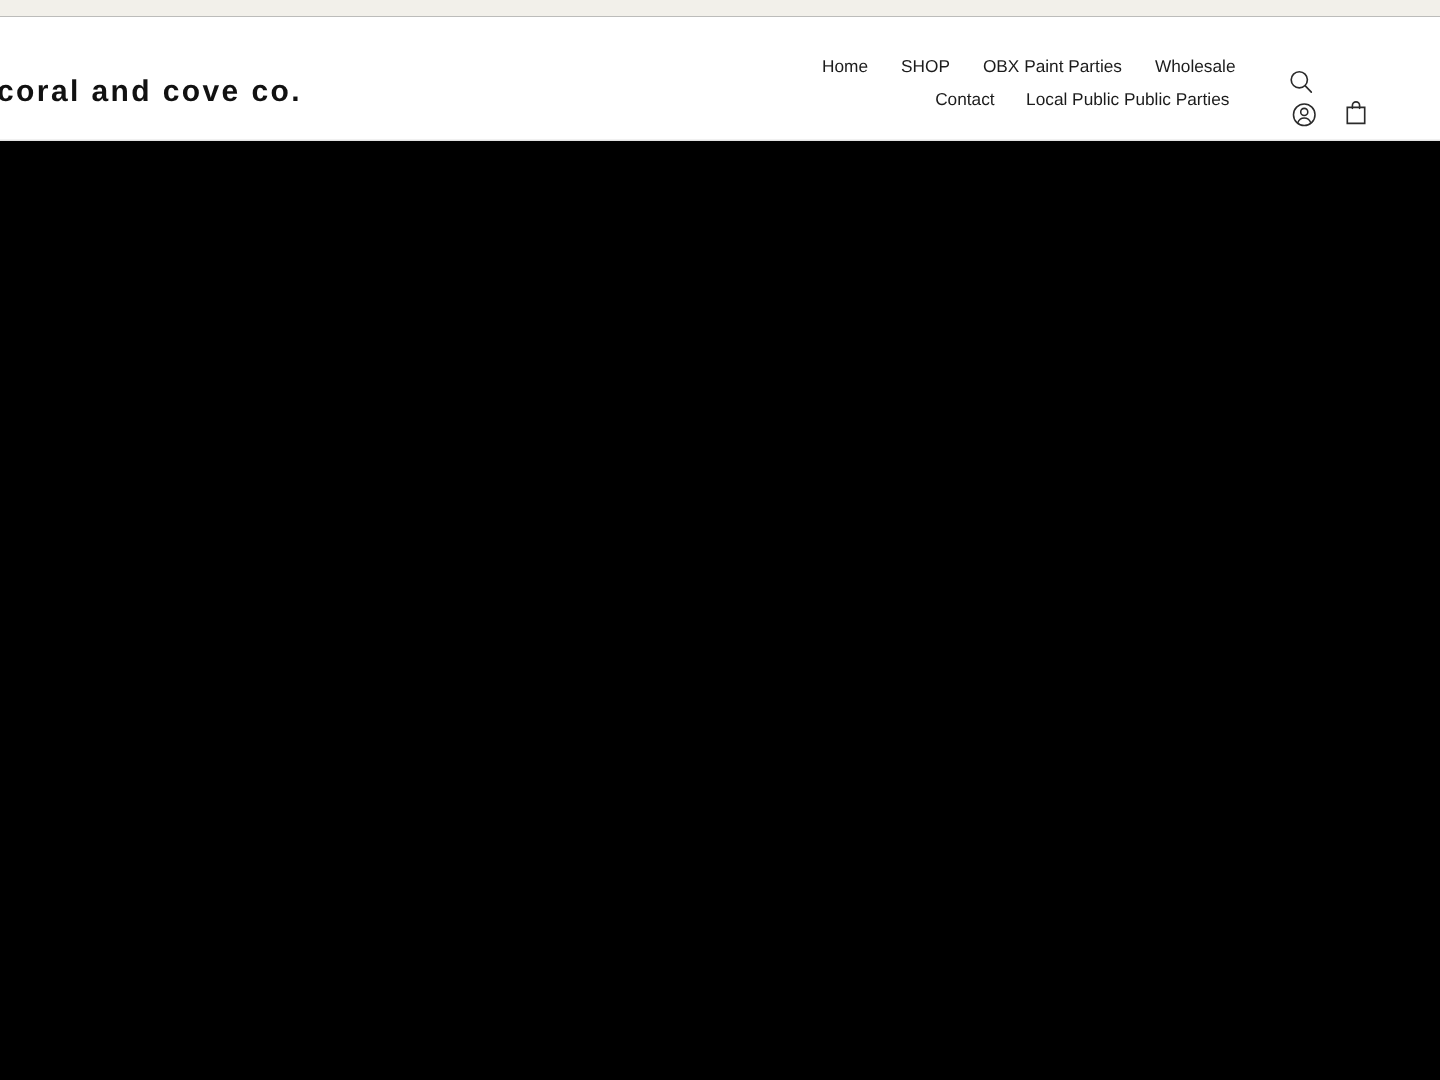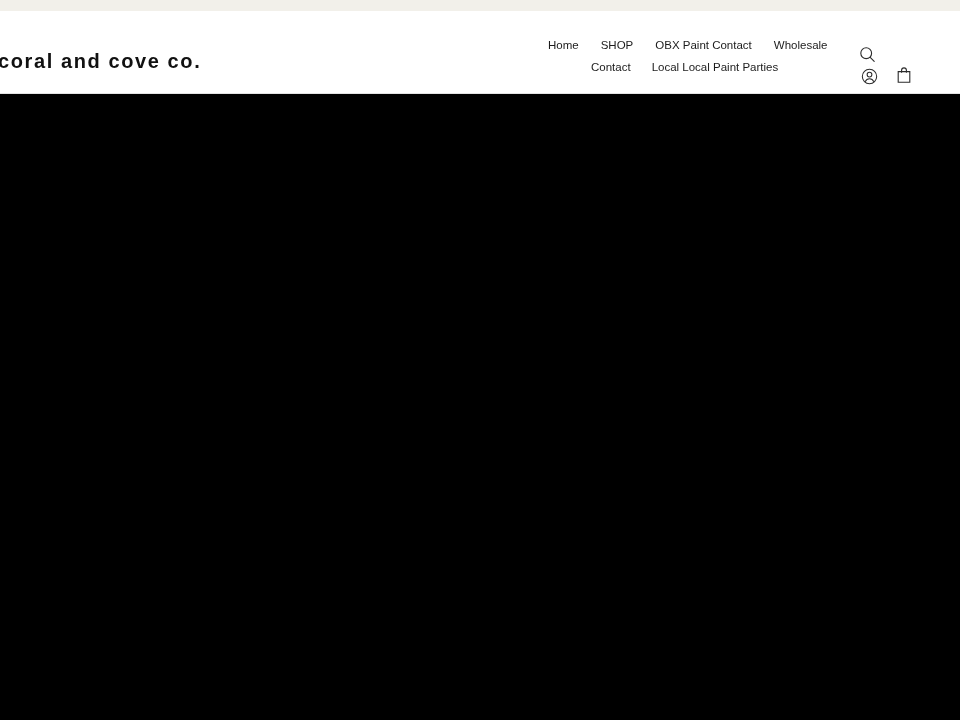--- a/index.html
+++ b/index.html
@@ -55,21 +55,21 @@
     width:316px;
   }
   .nav-row {
     display:flex;
     justify-content:center;
     align-items:center;
     height:22px;
     white-space:nowrap;
   }
   .nav-row.row-1 { justify-content:flex-start; padding-left:12px; }
-  .nav-row.row-2 { justify-content:flex-start; padding-left:55px; }
+  .nav-row.row-2 { justify-content:center; padding-left:55px; }
   .nav-link {
     display:inline-block;
     font-size:11.5px;
     color:#1c1c1c;
     text-decoration:none;
     line-height:22px;
     cursor:pointer;
   }
   .row-1 .nav-link { margin-right:22px; }
   .row-1 .nav-link:last-child { margin-right:17px; }
@@ -115,27 +115,27 @@
 
   <header class="site-header">
 
     <div class="brand-logo">coral and cove co.</div>
 
     <nav class="main-nav">
 
       <div class="nav-row row-1">
         <a class="nav-link">Home</a>
         <a class="nav-link">SHOP</a>
-        <a class="nav-link">OBX Paint Contact</a>
+        <a class="nav-link">OBX Paint Parties</a>
         <a class="nav-link">Wholesale</a>
       </div>
 
       <div class="nav-row row-2">
         <a class="nav-link">Contact</a>
-        <a class="nav-link">Local Local Paint Parties</a>
+        <a class="nav-link">Local Public Public Parties</a>
       </div>
 
     </nav>
 
     <div class="header-icons">
 
       <div class="icon-btn icon-search">
         <svg width="17" height="17" viewBox="0 0 17 17" fill="none" stroke="#2b2b2b" stroke-width="1.1">
           <circle cx="7.2" cy="7.2" r="5.4"></circle>
           <line x1="11.2" y1="11.3" x2="15.2" y2="15.4" stroke-linecap="round"></line>

